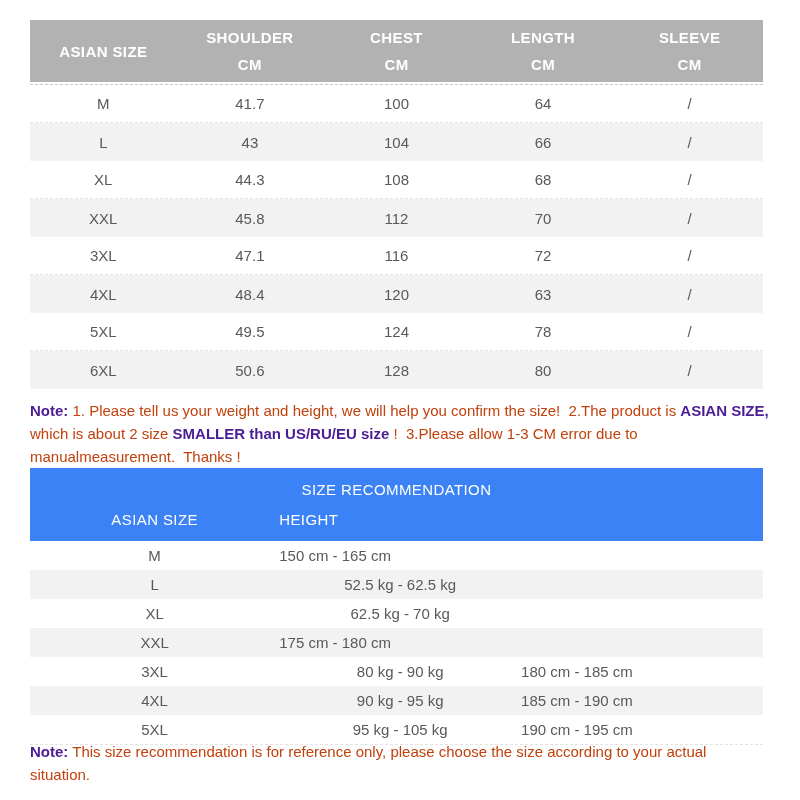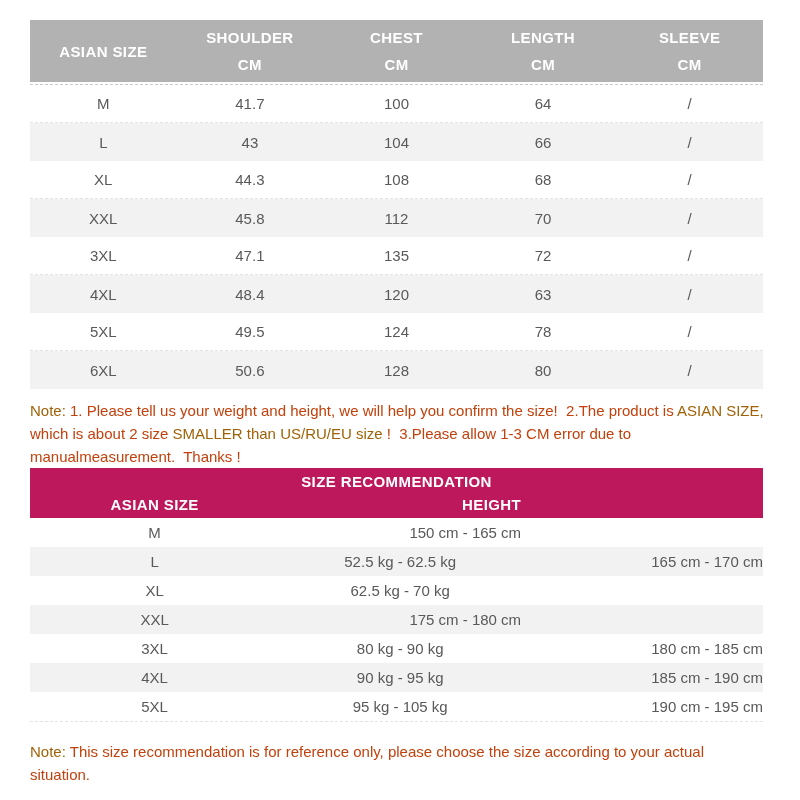--- a/index.html
+++ b/index.html
@@ -50,41 +50,41 @@
   
   .note {
     position: absolute;
     font-size: 15px;
     line-height: 23px;
     color: #333333;
     white-space: pre-wrap;
   }
   .note1 { left: 30px; top: 399px; width: 744px; }
   .note2 { left: 30px; top: 740px; width: 700px; }
-  .seg-red-bold { color: #a16207; font-weight: normal; }
+  .seg-red-bold { color: #4c1d95; font-weight: bold; }
   .seg-plain { color: #c2410c; }
 
   
   .t2 { position: absolute; left: 30px; top: 468px; width: 733px; }
   .t2-header {
-    background: #be185d;
+    background: #3b82f6;
     color: #ffffff;
-    font-weight: bold;
+    font-weight: normal;
     font-size: 15px;
     letter-spacing: 0.4px;
-    height: 50px;
+    height: 73px;
     display: flex;
     flex-direction: column;
     justify-content: space-evenly;
   }
   .t2-title { text-align: center; }
   .t2-cols { display: flex; }
   .t2 .c0 { width: 34%; text-align: center; }
   .t2 .c1 { width: 33%; text-align: center; }
-  .t2 .c2 { width: 33%; text-align: right; }
+  .t2 .c2 { width: 33%; text-align: left; }
   .t2 .row {
     display: flex;
     align-items: center;
     height: 29px;
     font-size: 15px;
     color: #595959;
   }
   .t2 .row.alt { background: #f2f2f2; }
   .t2-body { border-bottom: 1px dashed #e3e3e3; }
 </style>
@@ -141,21 +141,21 @@
         <div class="row alt">
           <div class="cell">XXL</div>
           <div class="cell">45.8</div>
           <div class="cell">112</div>
           <div class="cell">70</div>
           <div class="cell">/</div>
         </div>
         <div class="row">
           <div class="cell">3XL</div>
           <div class="cell">47.1</div>
-          <div class="cell">135</div>
+          <div class="cell">116</div>
           <div class="cell">72</div>
           <div class="cell">/</div>
         </div>
         <div class="row alt">
           <div class="cell">4XL</div>
           <div class="cell">48.4</div>
           <div class="cell">120</div>
           <div class="cell">63</div>
           <div class="cell">/</div>
         </div>
@@ -187,21 +187,20 @@
       </div>
     </div>
     <div class="t2-body">
         <div class="row">
           <div class="c0">M</div>
           <div class="c2">150 cm - 165 cm</div>
         </div>
         <div class="row alt">
           <div class="c0">L</div>
           <div class="c1">52.5 kg - 62.5 kg</div>
-          <div class="c2">165 cm - 170 cm</div>
         </div>
         <div class="row">
           <div class="c0">XL</div>
           <div class="c1">62.5 kg - 70 kg</div>
         </div>
         <div class="row alt">
           <div class="c0">XXL</div>
           <div class="c2">175 cm - 180 cm</div>
         </div>
         <div class="row">

